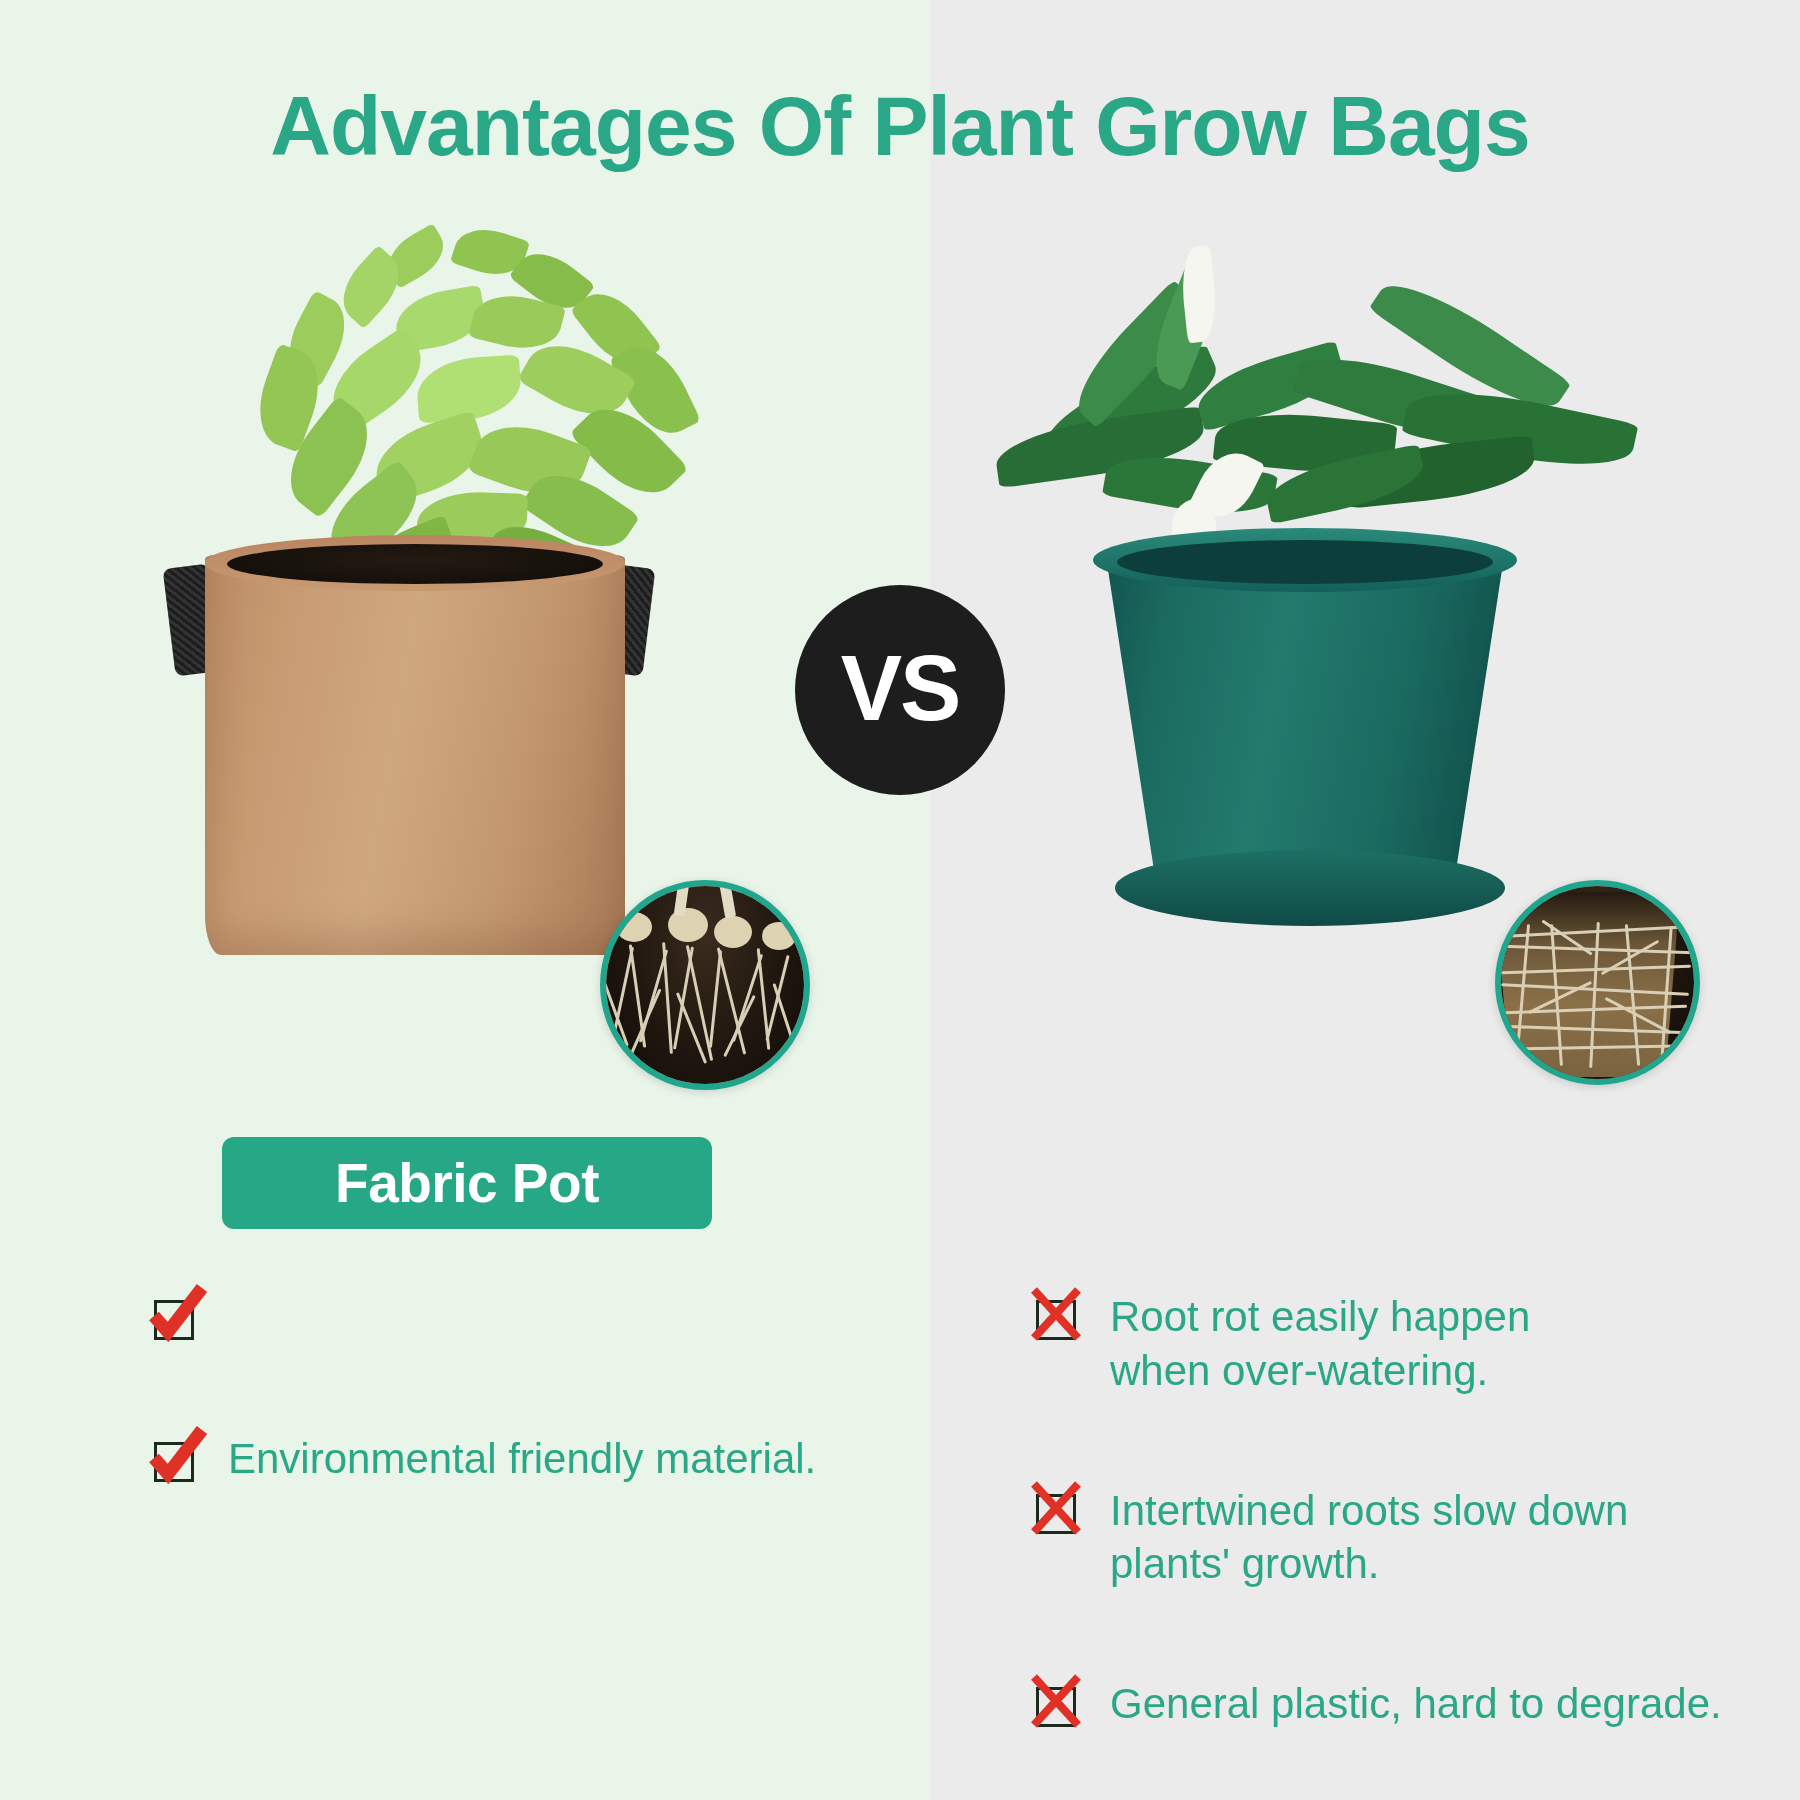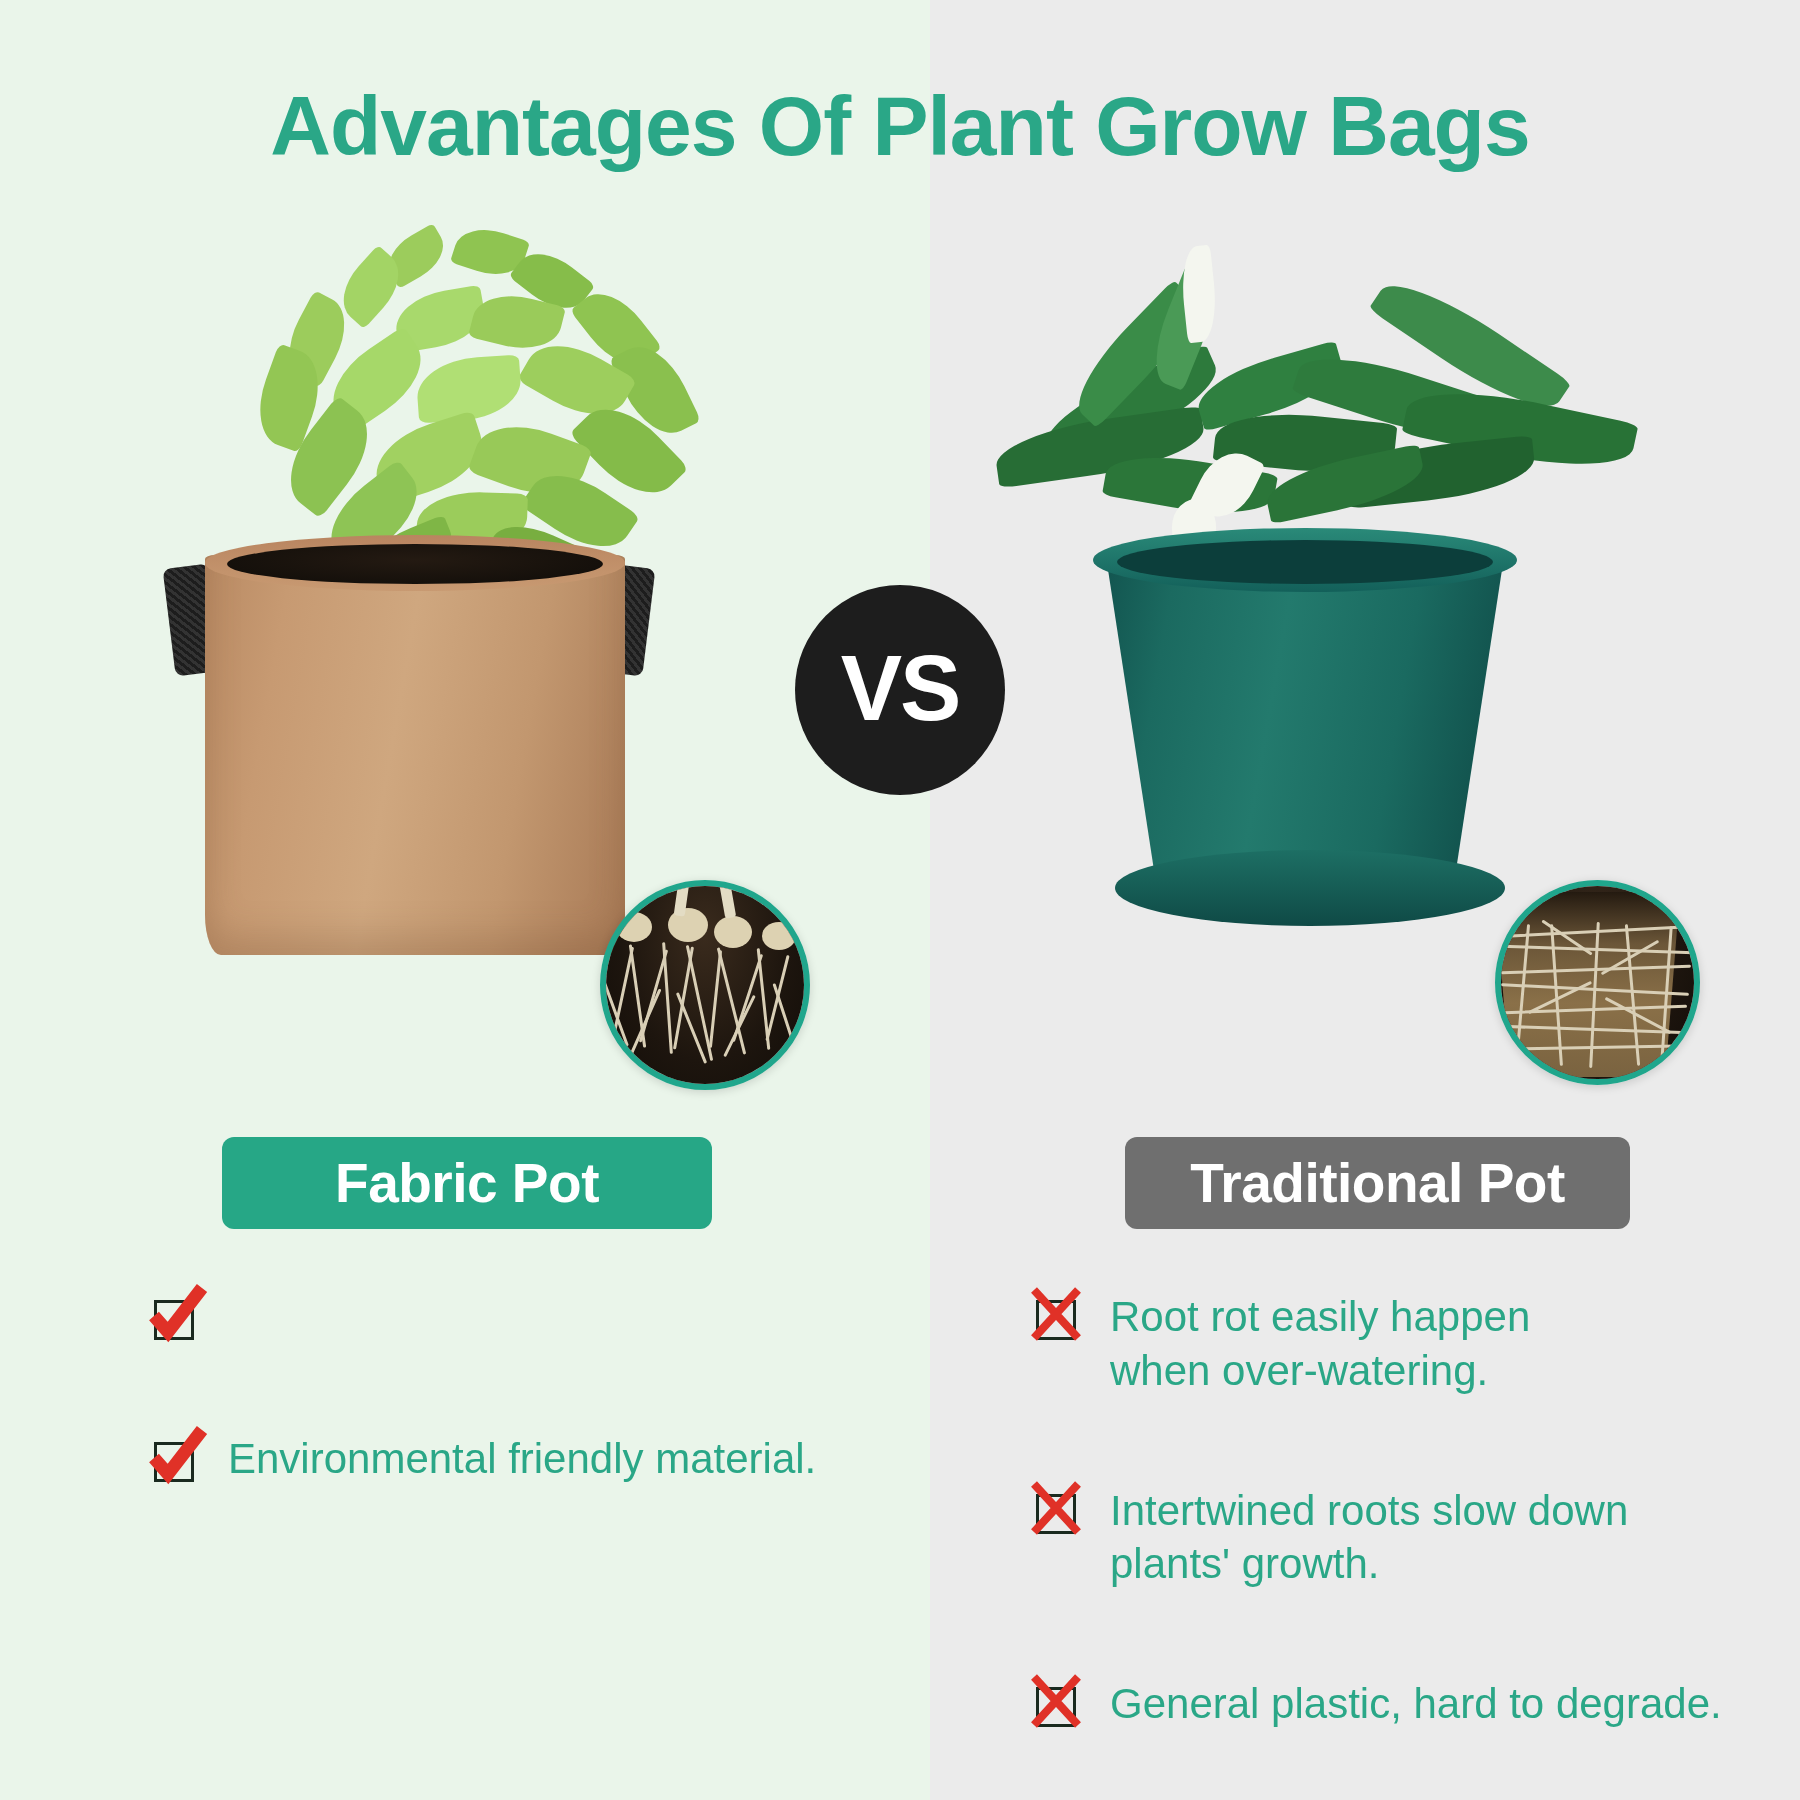--- a/index.html
+++ b/index.html
@@ -338,23 +338,20 @@
     <div class="root" style="left:100px;top:128px;width:74px;height:3px;transform:rotate(28deg);"></div>
   </div>
 
   <div class="vs-badge">
     <span>VS</span>
   </div>
 
   <div class="cap cap-left">
     <span>Fabric Pot</span>
   </div>
-  <div class="cap cap-right">
-    <span>Traditional Pot</span>
-  </div>
 
   <div class="bullets bullets-left">
 
     <div class="bullet">
       <span class="mark">
         <span class="mark-box"></span>
         <svg viewBox="0 0 60 60">
           <path d="M6 30 L20 46 L54 2" fill="none" stroke="#e03127" stroke-width="13" stroke-linecap="butt" stroke-linejoin="miter"></path>
         </svg>
       </span>

